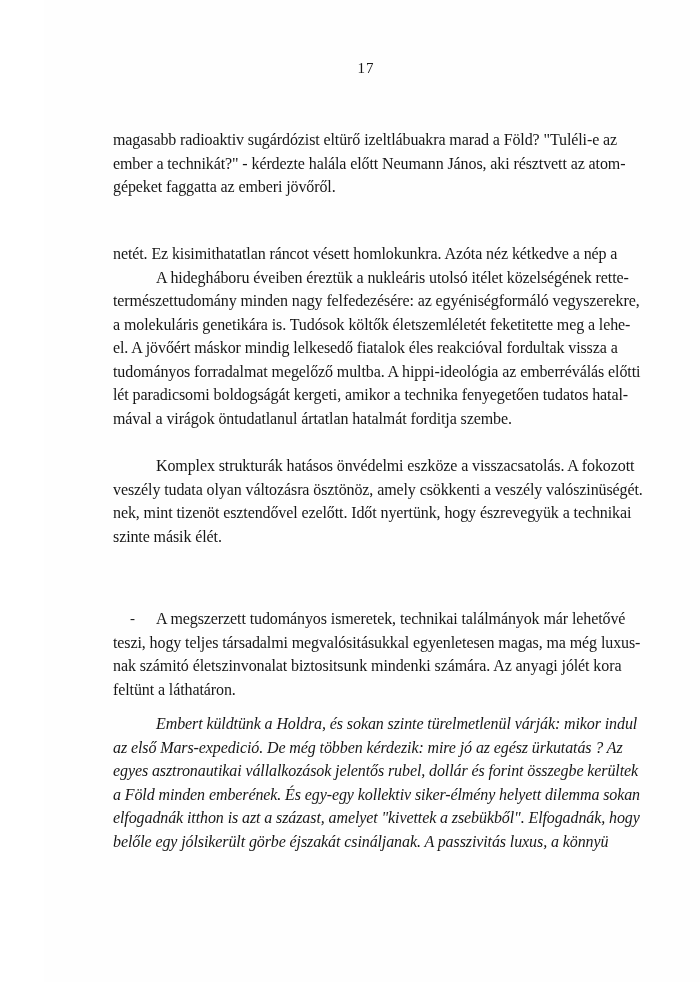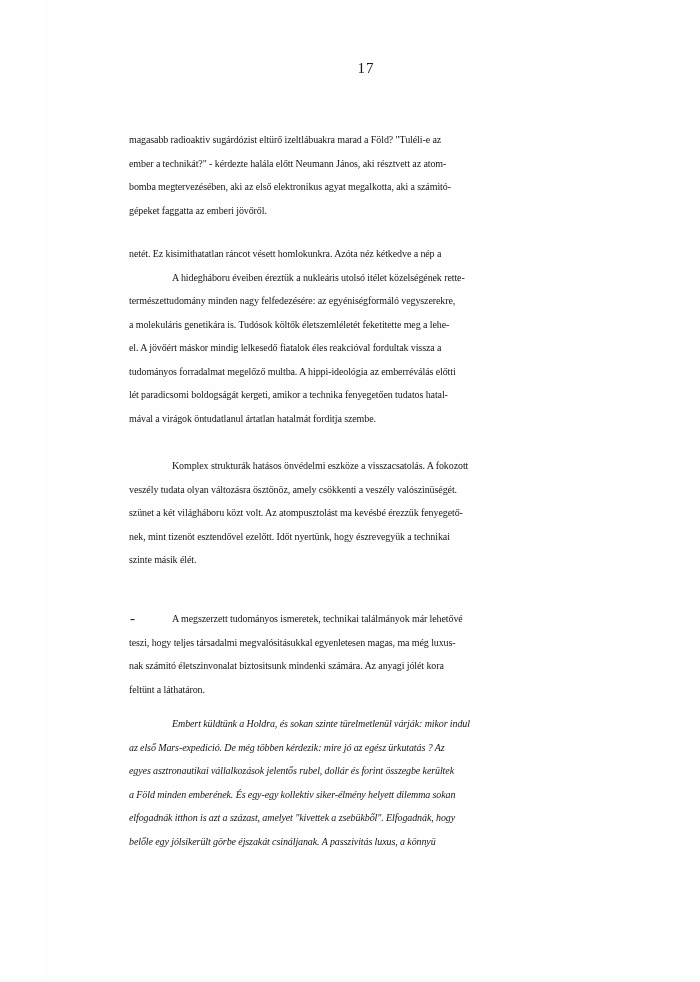--- a/index.html
+++ b/index.html
@@ -21,23 +21,23 @@
     position: absolute;
     top: 60px;
     left: 0;
     width: 644px;
     text-align: center;
     font-size: 15px;
     letter-spacing: 1px;
   }
   .para {
     position: absolute;
-    left: 85px;
+    left: 69px;
     width: 560px;
-    font-size: 10px;
+    font-size: 16px;
     line-height: 23.5px;
   }
   .line {
     white-space: nowrap;
     letter-spacing: -0.1px;
   }
   .line.indent {
     text-indent: 43px;
   }
   .margin-dash {
@@ -56,39 +56,37 @@
 </head>
 <body>
 
 <div class="scan-page">
 
   <div class="page-number">17</div>
 
   <div class="para p1">
     <div class="line">magasabb radioaktiv sugárdózist eltürő izeltlábuakra marad a Föld? "Tuléli-e az</div>
     <div class="line">ember a technikát?" - kérdezte halála előtt Neumann János, aki résztvett az atom-</div>
-    <div class="line">bomba megtervezésében, aki az első elektronikus agyat megalkotta, aki a számitó-</div>
     <div class="line">gépeket faggatta az emberi jövőről.</div>
   </div>
 
   <div class="para p2">
     <div class="line">netét. Ez kisimithatatlan ráncot vésett homlokunkra. Azóta néz kétkedve a nép a</div>
     <div class="line indent">A hidegháboru éveiben éreztük a nukleáris utolsó itélet közelségének rette-</div>
     <div class="line">természettudomány minden nagy felfedezésére: az egyéniségformáló vegyszerekre,</div>
     <div class="line">a molekuláris genetikára is. Tudósok költők életszemléletét feketitette meg a lehe-</div>
     <div class="line">el. A jövőért máskor mindig lelkesedő fiatalok éles reakcióval fordultak vissza a</div>
     <div class="line">tudományos forradalmat megelőző multba. A hippi-ideológia az emberréválás előtti</div>
     <div class="line">lét paradicsomi boldogságát kergeti, amikor a technika fenyegetően tudatos hatal-</div>
     <div class="line">mával a virágok öntudatlanul ártatlan hatalmát forditja szembe.</div>
   </div>
 
   <div class="para p3">
     <div class="line indent">Komplex strukturák hatásos önvédelmi eszköze a visszacsatolás. A fokozott</div>
     <div class="line">veszély tudata olyan változásra ösztönöz, amely csökkenti a veszély valószinüségét.</div>
-    <div class="line">szünet a két világháboru közt volt. Az atompusztolást ma kevésbé érezzük fenyegető-</div>
     <div class="line">nek, mint tizenöt esztendővel ezelőtt. Időt nyertünk, hogy észrevegyük a technikai</div>
     <div class="line">szinte másik élét.</div>
   </div>
 
   <div class="margin-dash">-</div>
 
   <div class="para p4">
     <div class="line indent">A megszerzett tudományos ismeretek, technikai találmányok már lehetővé</div>
     <div class="line">teszi, hogy teljes társadalmi megvalósitásukkal egyenletesen magas, ma még luxus-</div>
     <div class="line">nak számitó életszinvonalat biztositsunk mindenki számára. Az anyagi jólét kora</div>

